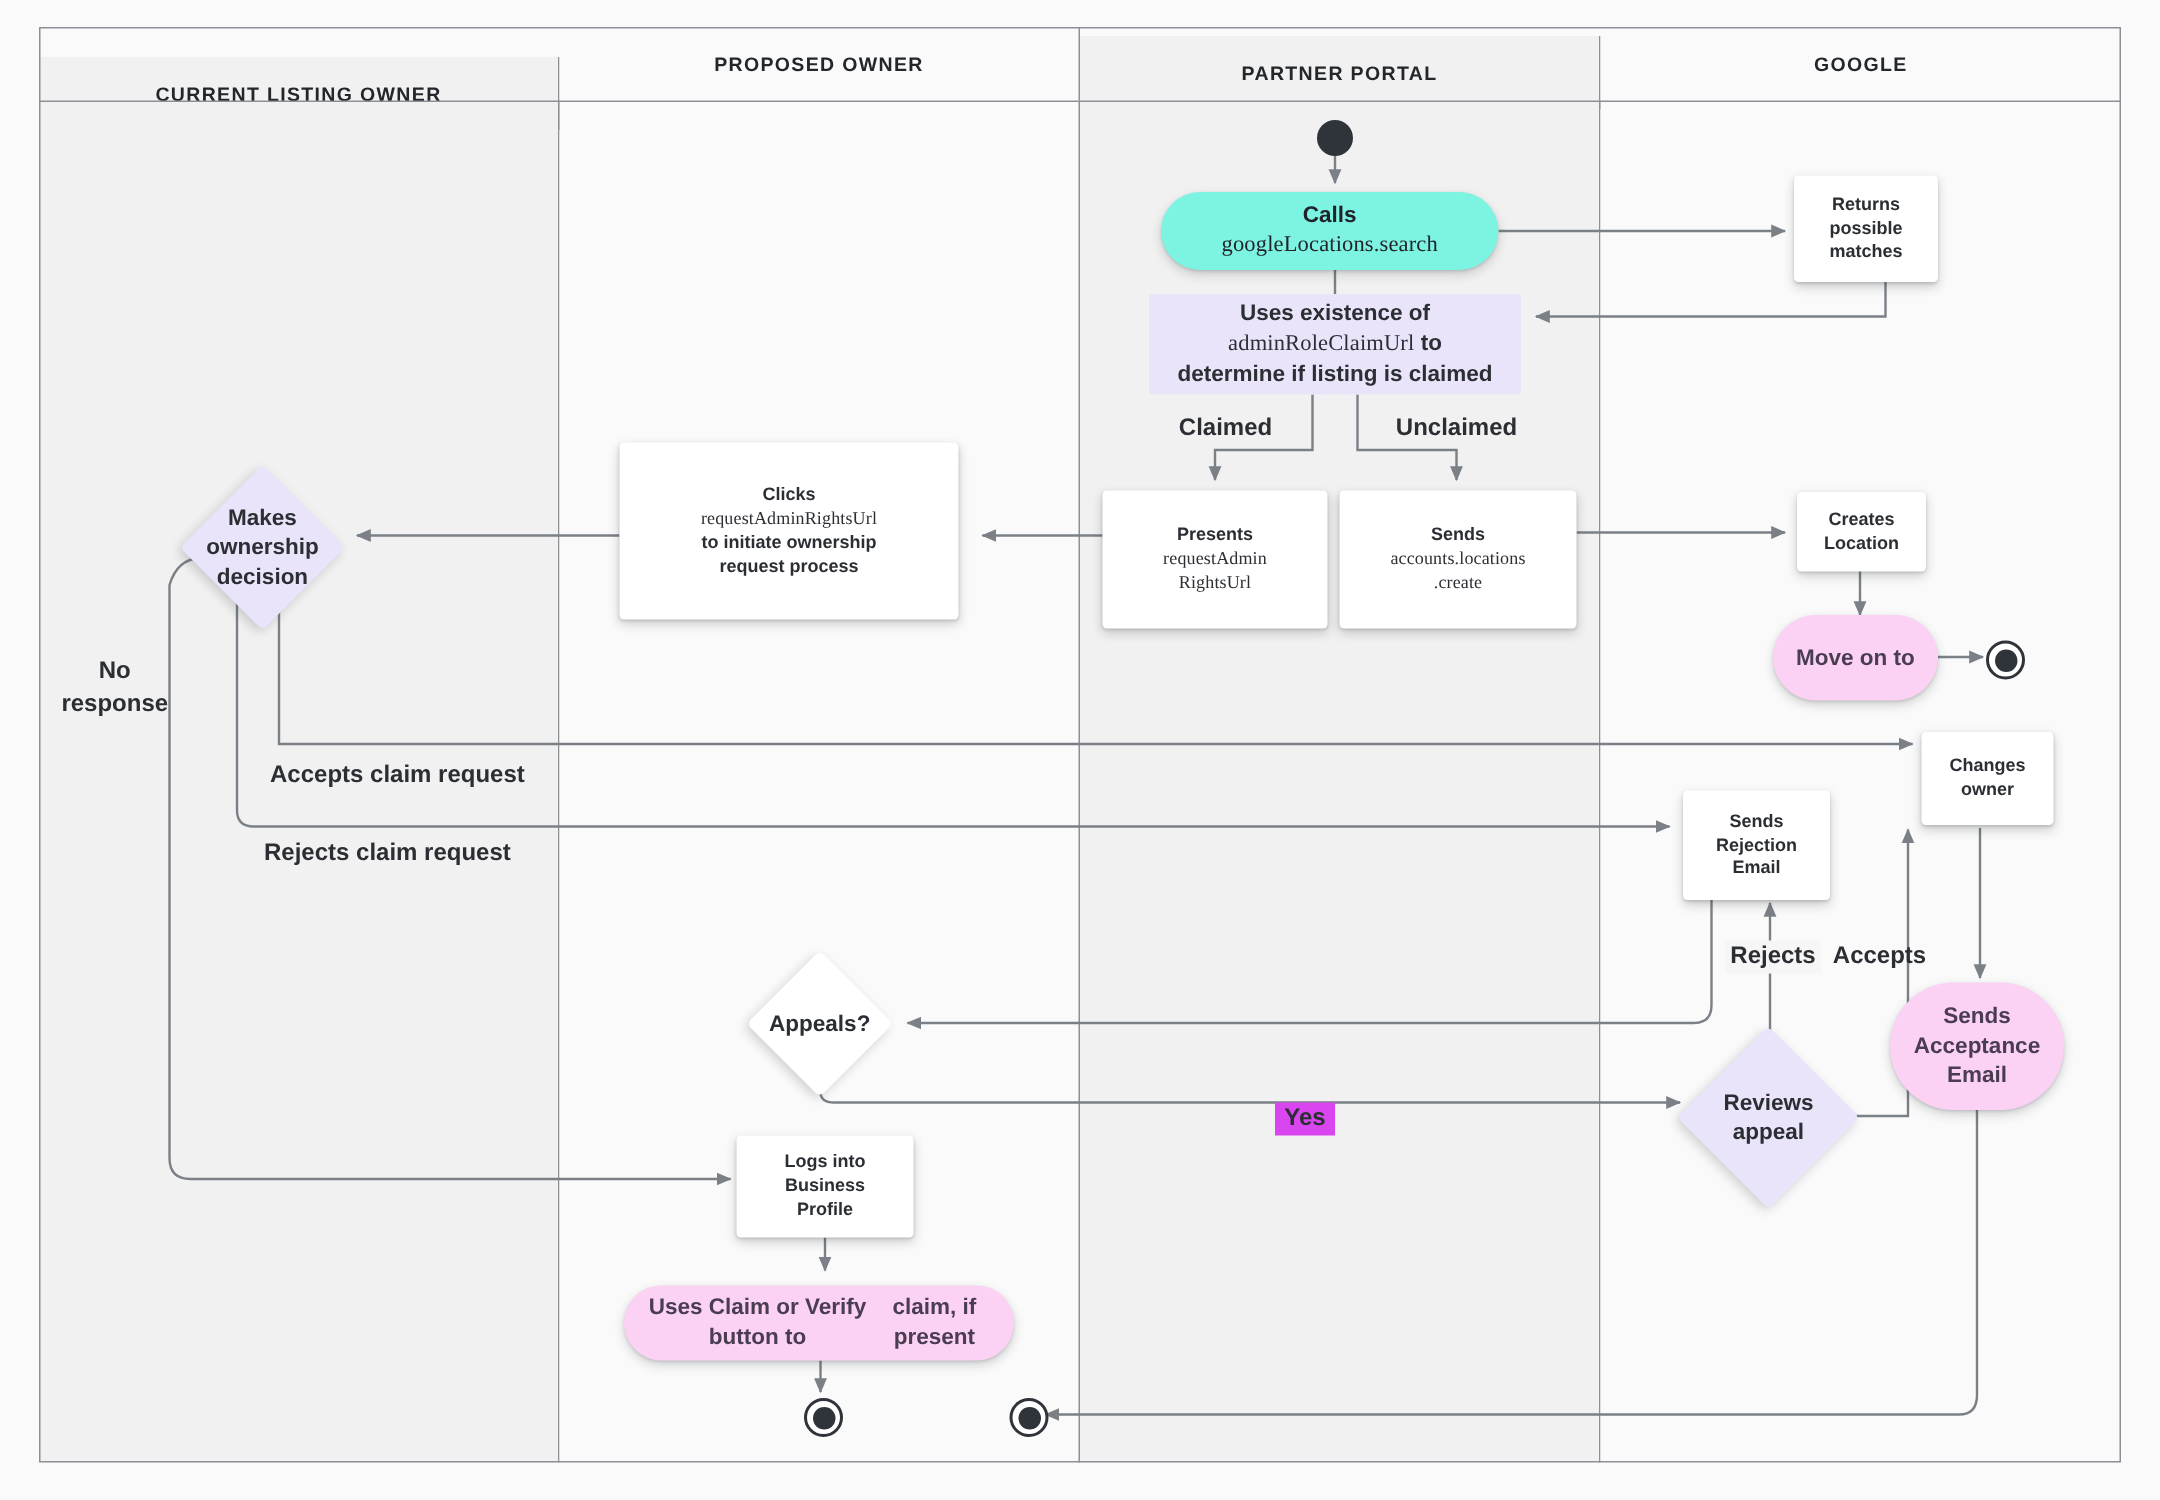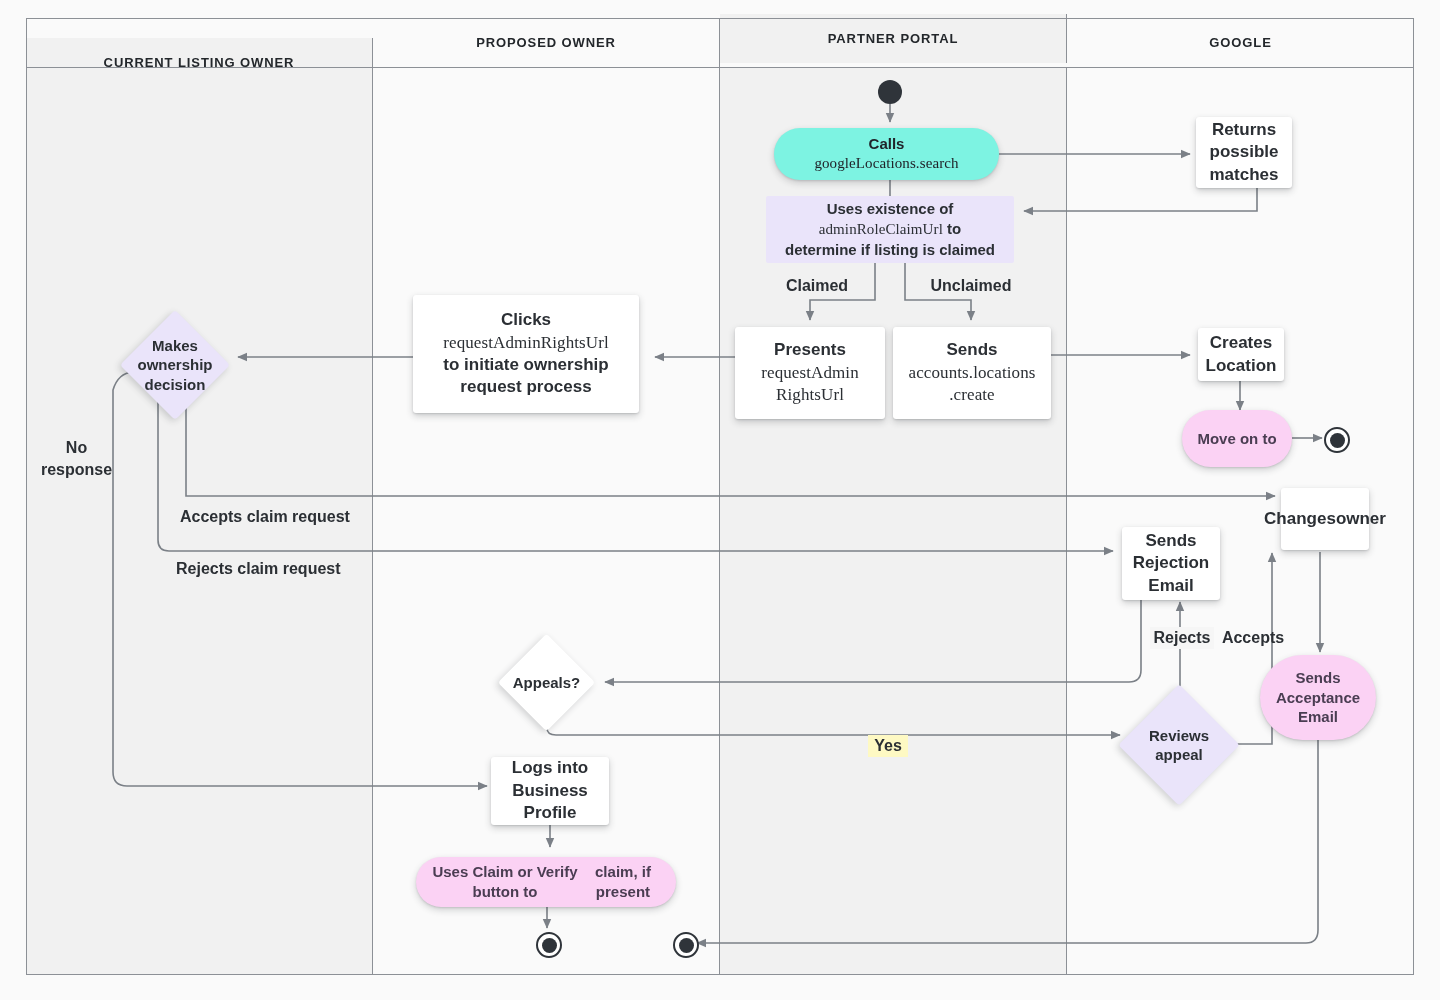--- a/index.html
+++ b/index.html
@@ -16,21 +16,21 @@
   .lane-head.last{border-right:none;}
   #frame{position:absolute;left:26px;top:18px;width:1388px;height:957px;
     box-sizing:border-box;border:1px solid #8c9096;}
   #headrule{position:absolute;left:26px;top:67px;width:1388px;height:1px;background:#8c9096;}
 
   
   .node{position:absolute;box-sizing:border-box;display:flex;align-items:center;
     justify-content:center;text-align:center;line-height:1.32;}
   .rect{background:#ffffff;border-radius:3px;
     box-shadow:0 3px 7px rgba(40,44,50,.22), 0 1px 2px rgba(40,44,50,.16);
-    font-size:17px;font-weight:700;color:#2b2f34;padding:6px 8px;}
+    font-size:12px;font-weight:700;color:#2b2f34;padding:6px 8px;}
   .pill{border-radius:999px;
     box-shadow:0 3px 7px rgba(40,44,50,.20), 0 1px 2px rgba(40,44,50,.14);
     font-size:15px;font-weight:700;padding:6px 12px;}
   .pill.cyan{background:#7df3e2;color:#20242a;}
   .pill.pink{background:#fbd2f4;color:#4a3d52;}
   .plain{border-radius:2px;font-size:15px;font-weight:700;padding:8px 10px;}
   .plain.lav{background:#eae4fa;color:#2b2f34;}
   .mono{font-family:"Liberation Serif",serif;font-weight:400;letter-spacing:.1px;}
 
   
@@ -64,21 +64,21 @@
   <div class="lane" style="left:373px;top:67px;width:347px;height:908px;background:#fafafa;"></div>
   <div class="lane" style="left:720px;top:67px;width:347px;height:908px;background:#f1f1f1;"></div>
   <div class="lane last" style="left:1067px;top:67px;width:347px;height:908px;background:#fafafa;"></div>
 
   <div class="lane-head" style="left:26px;top:18px;width:347px;height:49px;background:#f1f1f1;margin-top:20px;">
     <span>CURRENT LISTING OWNER</span>
   </div>
   <div class="lane-head" style="left:373px;top:18px;width:347px;height:49px;background:#fafafa;">
     <span>PROPOSED OWNER</span>
   </div>
-  <div class="lane-head" style="left:720px;top:14px;width:347px;height:49px;background:#f1f1f1;">
+  <div class="lane-head" style="left:720px;top:24px;width:347px;height:49px;background:#f1f1f1;">
     <span>PARTNER PORTAL</span>
   </div>
   <div class="lane-head last" style="left:1067px;top:18px;width:347px;height:49px;background:#fafafa;">
     <span>GOOGLE</span>
   </div>
 
   <div id="frame"></div>
   <div id="headrule"></div>
 
   <svg id="wires" viewBox="0 0 1440 1000">
@@ -171,21 +171,21 @@
     <span>Creates</span>
     <span>Location</span>
   </div>
 
   <div class="node pill pink" style="left:1182px;top:410px;width:110px;height:57px;">
     <span>Move on to</span>
   </div>
 
   <div class="end-dot" style="left:1324px;top:427px;"></div>
 
-  <div class="node rect" style="left:1281px;top:488px;width:88px;height:62px;flex-direction:row;">
+  <div class="node rect" style="left:1281px;top:488px;width:88px;height:62px;flex-direction:column;">
     <span>Changes</span>
     <span>owner</span>
   </div>
 
   <div class="node rect" style="left:1122px;top:527px;width:98px;height:73px;flex-direction:column;">
     <span>Sends</span>
     <span>Rejection</span>
     <span>Email</span>
   </div>
 
@@ -242,15 +242,15 @@
   <div class="elabel" style="left:24px;top:437px;width:105px;"><span>No</span><br><span>response</span></div>
 
   <div class="elabel" style="left:180px;top:506px;width:180px;text-align:left;">Accepts claim request</div>
 
   <div class="elabel" style="left:176px;top:558px;width:180px;text-align:left;">Rejects claim request</div>
 
   <div class="elabel" style="left:1150px;top:627px;width:64px;background:#f6f6f6;">Rejects</div>
 
   <div class="elabel" style="left:1219px;top:627px;width:68px;">Accepts</div>
 
-  <div class="elabel" style="left:868px;top:735px;width:40px;background:#fef9c3;">Yes</div>
+  <div class="elabel" style="left:850px;top:735px;width:40px;background:#d946ef;">Yes</div>
 
 </div>
 
 </body></html>

